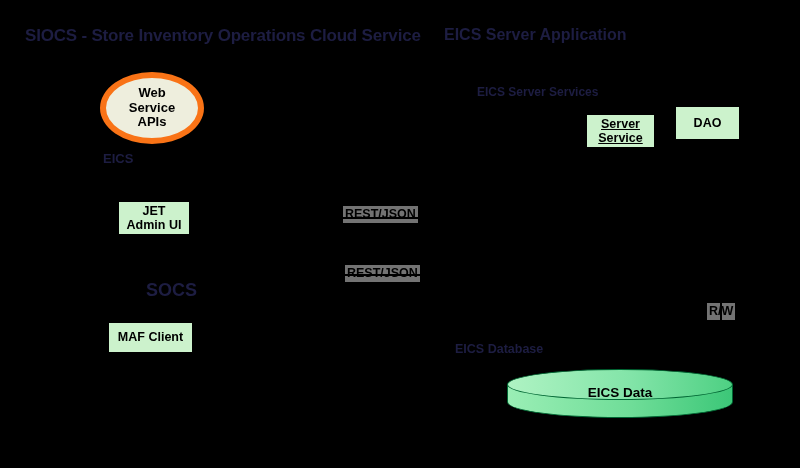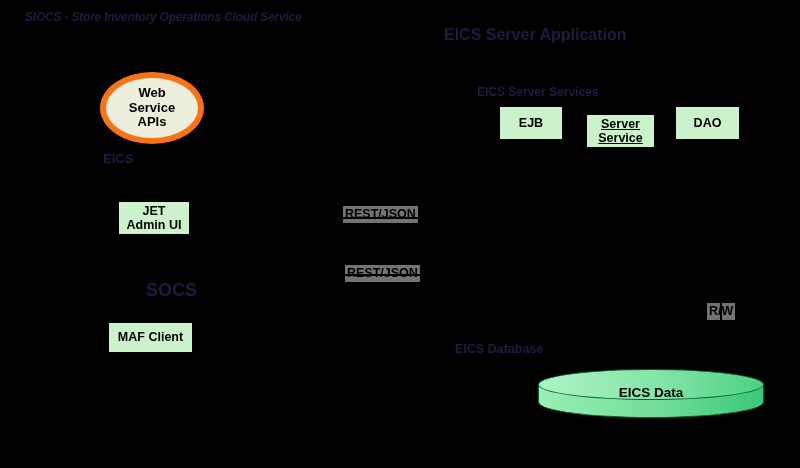--- a/index.html
+++ b/index.html
@@ -4,21 +4,21 @@
 <style>
   html,body{margin:0;padding:0;background:#000;}
   #canvas{
     position:relative;width:800px;height:468px;background:#000;overflow:hidden;
     font-family:"Liberation Sans",sans-serif;
   }
   
   .dim-label{
     position:absolute;color:#1d1d42;font-weight:bold;white-space:nowrap;
   }
-  .title{left:25px;top:10px;font-size:12px;letter-spacing:-0.2px;font-style:italic;}
+  .title{left:25px;top:26px;font-size:17px;letter-spacing:-0.2px;}
   .lbl-server-app{left:444px;top:26px;font-size:16px;}
   .lbl-server-svcs{left:477px;top:85px;font-size:12px;}
   .lbl-eics{left:103px;top:151px;font-size:13px;}
   .lbl-socs{left:103px;top:280px;font-size:18px;margin-left:43px;}
   .lbl-db{left:455px;top:342px;font-size:12.5px;}
   
   .gbox{
     position:absolute;background:#ccf2cc;border:1px solid #000;box-sizing:border-box;
     display:flex;align-items:center;justify-content:center;text-align:center;
     color:#000;font-weight:bold;font-size:12.5px;line-height:1.15;
@@ -39,21 +39,21 @@
   .ellipse .inner{width:58px;}
   
   .chip{
     position:absolute;background:#737373;color:#000;font-weight:bold;font-size:12.5px;
     line-height:17px;padding:0 2px;white-space:nowrap;
   }
   .chip-rest-top{left:343px;top:206px;}
   .chip-rest-bottom{left:345px;top:265px;}
   .chip-rw{left:707px;top:303px;}
   
-  .cylinder{position:absolute;left:507px;top:369px;width:226px;height:50px;margin-left:31px;}
+  .cylinder{position:absolute;left:507px;top:369px;width:226px;height:50px;}
   .cyl-side{
     position:absolute;left:0;top:15px;width:226px;height:34px;box-sizing:border-box;
     background:linear-gradient(90deg,#9aeeb5 0%,#6fdd98 55%,#3cc778 100%);
     border-radius:0 0 113px 113px / 0 0 16px 16px;
     border-left:1px solid #063;border-right:1px solid #063;border-bottom:1px solid #063;
   }
   .cyl-top{
     position:absolute;left:0;top:0;width:226px;height:31px;box-sizing:border-box;
     border-radius:50%;
     background:linear-gradient(90deg,#aff3c3 0%,#82e4a8 55%,#4ed083 100%);
@@ -78,23 +78,20 @@
   <div class="dim-label lbl-server-app">EICS Server Application</div>
 
   <div class="ellipse">
     <span class="inner">Web Service APIs</span>
   </div>
 
   <div class="dim-label lbl-eics">EICS</div>
 
   <div class="dim-label lbl-server-svcs">EICS Server Services</div>
 
-  <div class="gbox box-ejb">
-    <span>EJB</span>
-  </div>
 
   <div class="gbox box-server-service">
     <span class="inner">Server Service</span>
   </div>
 
   <div class="gbox box-dao">
     <span>DAO</span>
   </div>
 
   <div class="gbox box-jet">

